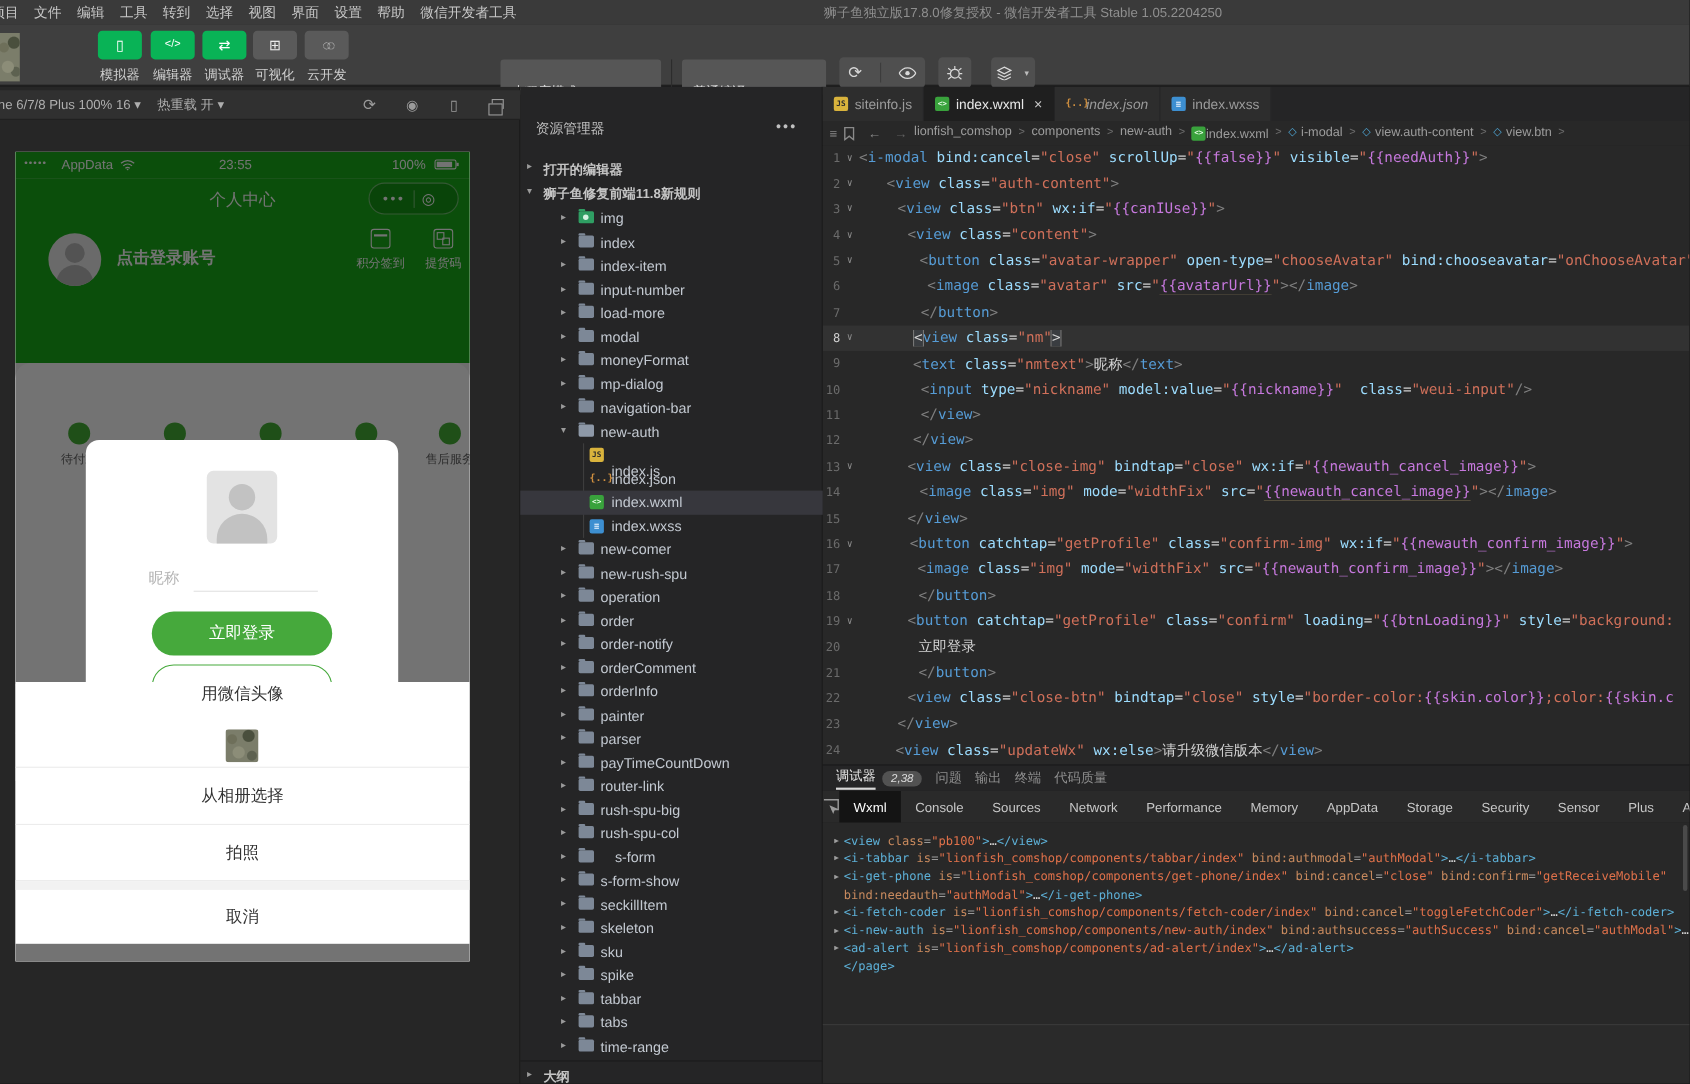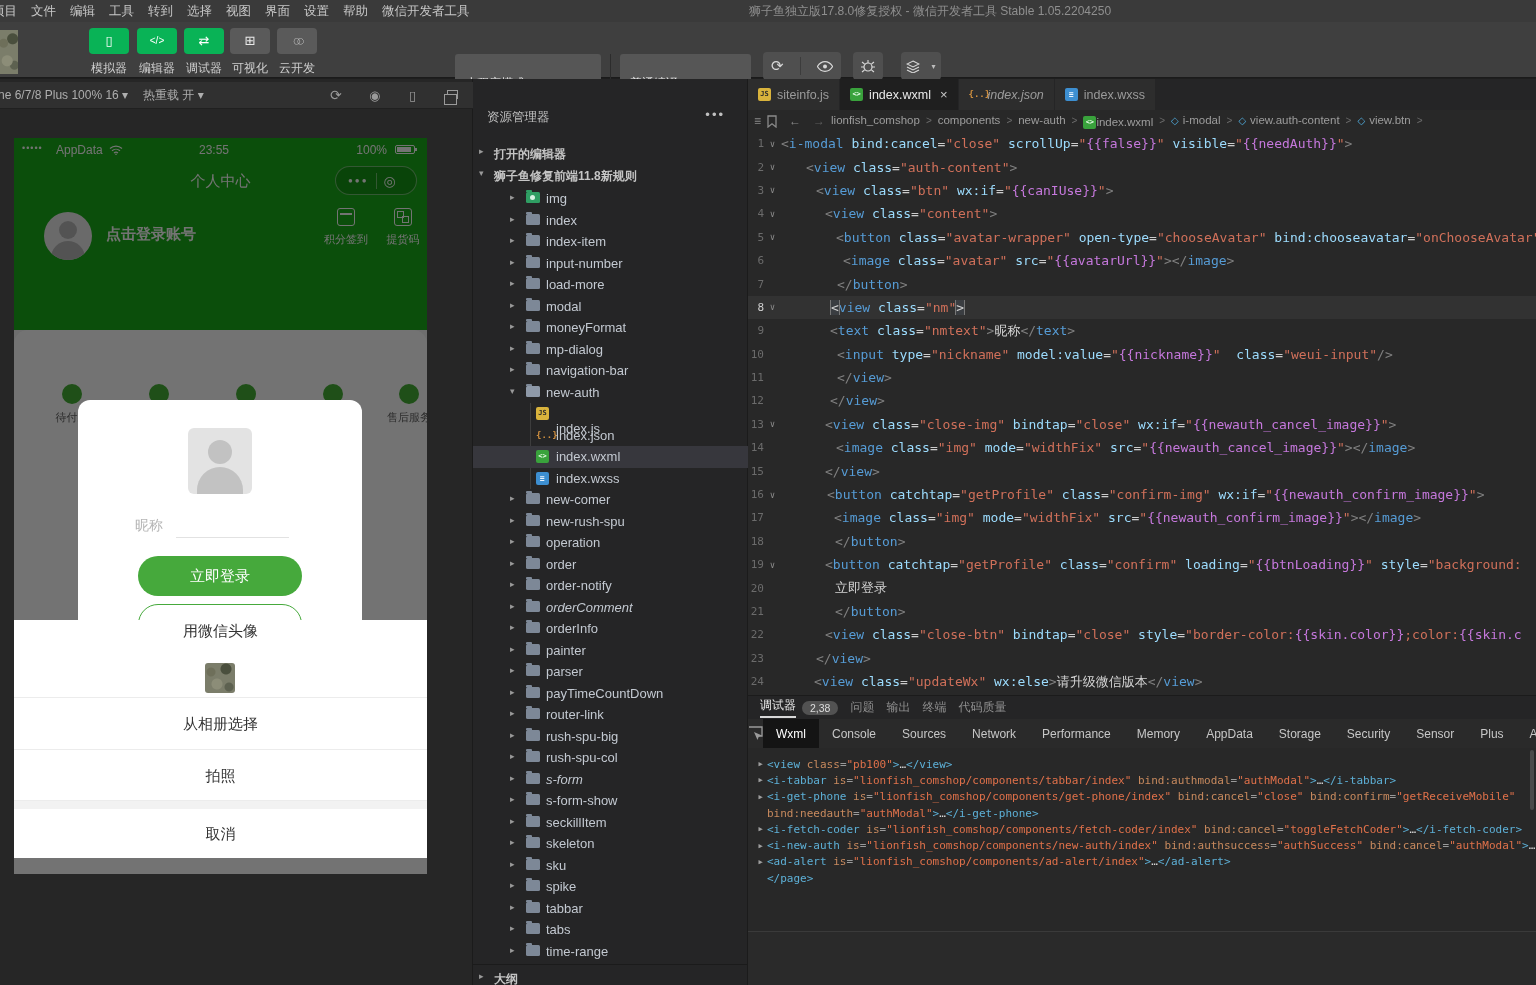--- a/index.html
+++ b/index.html
@@ -153,21 +153,21 @@
   .tk-o { color:#cccccc; } .tk-s { color:#d0705a; } .tk-e { color:#c678dd; }
   .tk-x { color:#d4d4d4; }
   .tk-eu { color:#c678dd; border-bottom:1px solid #d7ba7d; }
   .tk-bm { color:#d4d4d4; background:#3a3d41; outline:1px solid #777; }
 
   
   #dbg-head { left:748px; top:695px; width:788px; height:24px; background:#252526; border-top:1px solid #1b1b1b;
     display:flex; align-items:center; font-size:12px; color:#8f8f8f; }
   #dbg-head .pt { margin-left:12px; white-space:nowrap; }
   #dbg-head .pt.active { color:#e8e8e8; border-bottom:2px solid #d8d8d8; padding-bottom:2px; }
-  #dbg-head .badge { margin-left:6px; background:#525252; color:#ddd; font-size:10.5px; border-radius:8px; padding:1px 8px; }
+  #dbg-head .badge { margin-left:6px; background:#525252; color:#ddd; font-size:10.5px; border-radius:8px; padding:1px 8px;font-style:italic; }
   #dbg-tabs { left:748px; top:719px; width:788px; height:29px; background:#2a2a2a; display:flex; align-items:stretch; overflow:hidden; }
   #inspect { width:28px; display:flex; align-items:center; justify-content:center; }
   .dtab { padding:0 13px; font-size:12px; color:#c7c7c7; display:flex; align-items:center; white-space:nowrap; }
   .dtab.active { background:#141414; color:#fff; }
   #dbg-content { left:748px; top:748px; width:788px; height:183px; background:#282828; overflow:hidden;
     font-family:"DejaVu Sans Mono","Liberation Mono",monospace; font-size:11px; padding:8px 0 0 6px; }
   .wrow { height:16.3px; display:flex; align-items:center; white-space:pre; }
   .wrow .arr { width:13px; font-size:7px; color:#9e9e9e; flex:none; text-align:center; }
   .wrow .noarr { width:13px; flex:none; }
   .dk-t { color:#5db0d7; } .dk-a { color:#c88a5e; } .dk-v { color:#e0714a; }
@@ -470,21 +470,21 @@
           <span class="t" style="left: 73px;">order</span>
         </div>
         <div class="tree-row" style="top: 496px;">
           <span class="tw">▸</span>
           <span class="icon ic-folder" style="left: 53px;"></span>
           <span class="t" style="left: 73px;">order-notify</span>
         </div>
         <div class="tree-row" style="top: 517.5px;">
           <span class="tw">▸</span>
           <span class="icon ic-folder" style="left: 53px;"></span>
-          <span class="t" style="left: 73px; font-style: italic;">orderComment</span>
+          <span class="t" style="left: 73px;">orderComment</span>
         </div>
         <div class="tree-row" style="top: 539px;">
           <span class="tw">▸</span>
           <span class="icon ic-folder" style="left: 53px;"></span>
           <span class="t" style="left: 73px;">orderInfo</span>
         </div>
         <div class="tree-row" style="top: 560.5px;">
           <span class="tw">▸</span>
           <span class="icon ic-folder" style="left: 53px;"></span>
           <span class="t" style="left: 73px;">painter</span>
@@ -510,21 +510,21 @@
           <span class="t" style="left: 73px;">rush-spu-big</span>
         </div>
         <div class="tree-row" style="top: 668px;">
           <span class="tw">▸</span>
           <span class="icon ic-folder" style="left: 53px;"></span>
           <span class="t" style="left: 73px;">rush-spu-col</span>
         </div>
         <div class="tree-row" style="top: 689.5px;">
           <span class="tw">▸</span>
           <span class="icon ic-folder" style="left: 53px;"></span>
-          <span class="t" style="left: 73px; font-style: italic;">s-form</span>
+          <span class="t" style="left: 86px;">s-form</span>
         </div>
         <div class="tree-row" style="top: 711px;">
           <span class="tw">▸</span>
           <span class="icon ic-folder" style="left: 53px;"></span>
           <span class="t" style="left: 73px;">s-form-show</span>
         </div>
         <div class="tree-row" style="top: 732.5px;">
           <span class="tw">▸</span>
           <span class="icon ic-folder" style="left: 53px;"></span>
           <span class="t" style="left: 73px;">seckillItem</span>

